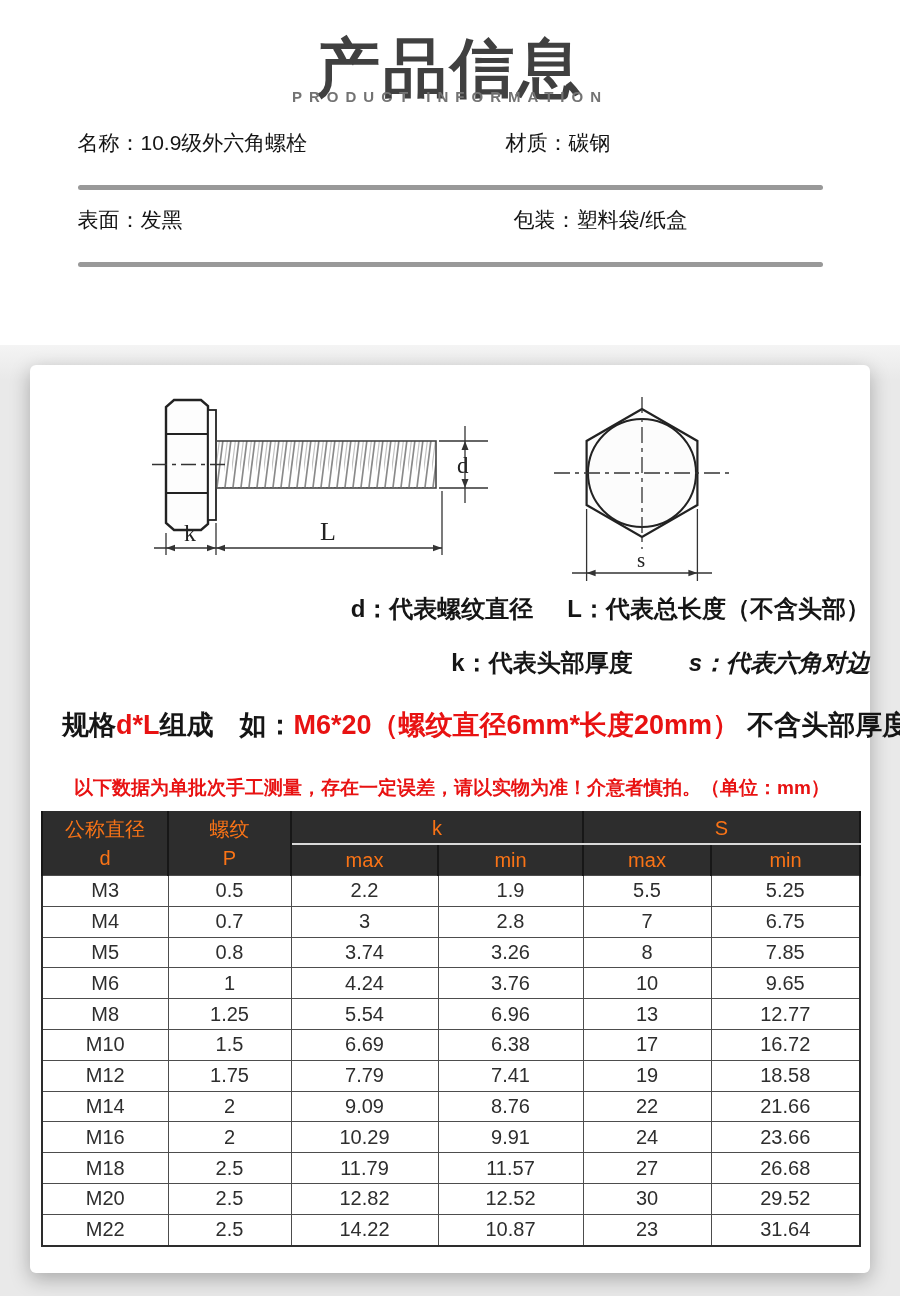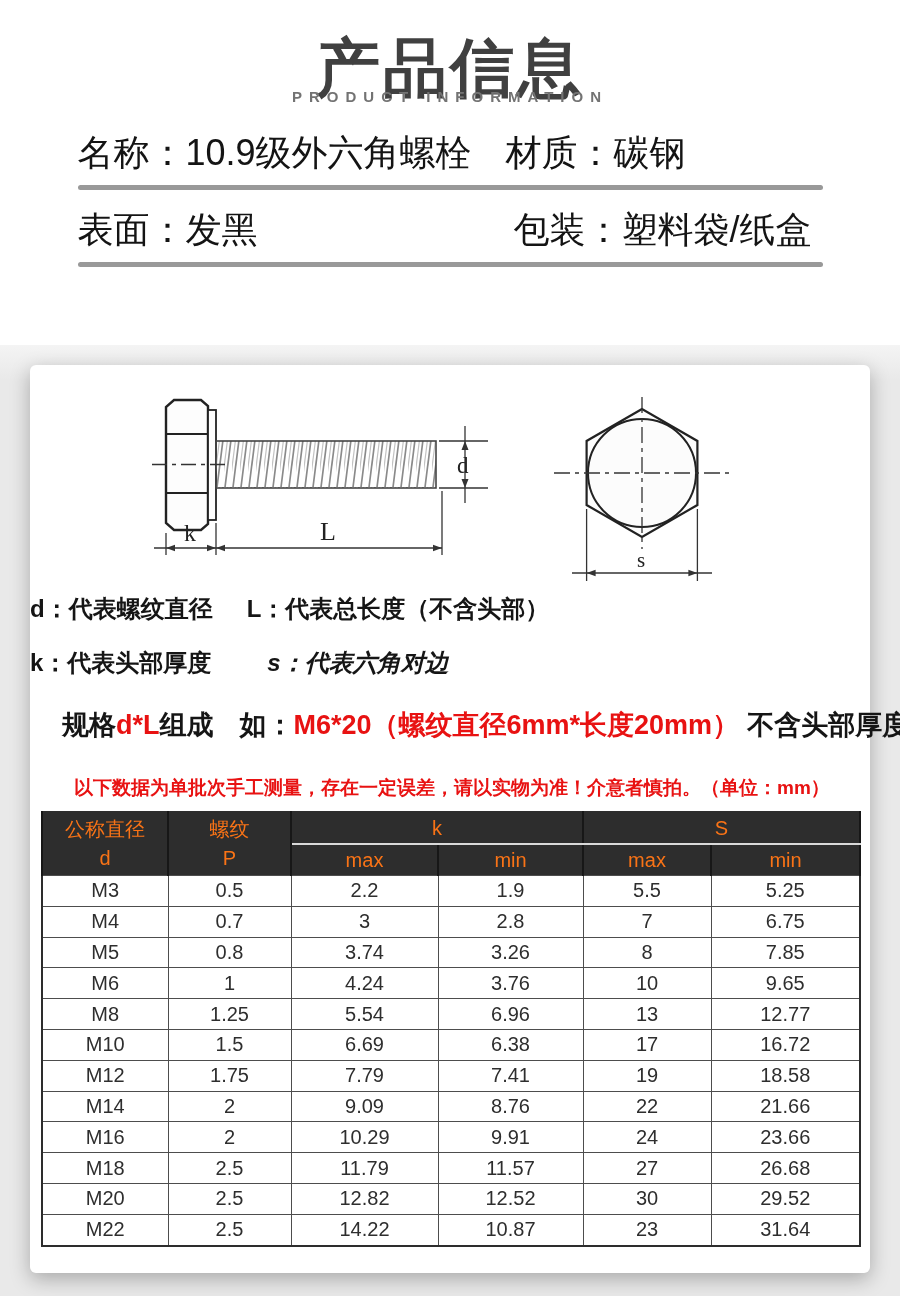--- a/index.html
+++ b/index.html
@@ -13,38 +13,38 @@
   .top{position:absolute;top:0;left:0;width:900px;height:345px;background:#fff;}
   .title{
     margin:0;padding-top:36px;text-align:center;
     font-size:64px;font-weight:900;letter-spacing:3px;color:#404040;line-height:1.0;
   }
   .subtitle{
     margin-top:-12px;text-align:center;
     font-size:15px;font-weight:bold;letter-spacing:7px;color:#737373;
   }
   .specs{position:relative;width:745px;margin:24px auto 0;}
-  .spec-row{position:relative;height:44px;font-size:36px;color:#141414;}
+  .spec-row{position:relative;height:44px;font-size:21px;color:#141414;}
   .spec-row .right1{position:absolute;left:428px;top:0;}
   .spec-row .right2{position:absolute;left:436px;top:0;}
   .divider{height:5px;background:#999999;border-radius:3px;margin:12px 0 16px 0;}
   
   .bottom{
     position:absolute;top:345px;left:0;width:900px;height:951px;
     background:linear-gradient(180deg,#f4f4f4 0px,#e9e9e9 35px,#e9e9e9 100%);
   }
   .card{
     position:relative;margin:20px auto 0;width:840px;height:908px;
     background:#ffffff;border-radius:6px;
     box-shadow:0 6px 20px rgba(0,0,0,0.28);
   }
   .diagram{position:absolute;top:26px;left:0;width:840px;height:180px;}
   .svg-side{position:absolute;left:122px;top:2px;}
   .svg-hex{position:absolute;left:512px;top:0px;}
-  .legend{position:absolute;top:228px;left:0;width:840px;text-align:left;
+  .legend{position:absolute;top:228px;left:0;width:840px;text-align:right;
           font-size:24px;font-weight:bold;color:#151515;}
   .legend .row{margin-bottom:22px;}
   .legend .gap1{margin-left:34px;}
   .legend .gap2{margin-left:56px;font-style:italic;}
   .compose{position:absolute;top:342px;left:32px;font-size:27px;font-weight:bold;color:#151515;white-space:nowrap;}
   .compose .red{color:#e81212;}
   .compose .sp{margin-left:26px;}
   .compose .sps{margin-left:8px;}
   .note{position:absolute;top:410px;left:44px;font-size:19px;font-weight:bold;color:#e81212;white-space:nowrap;}
   

